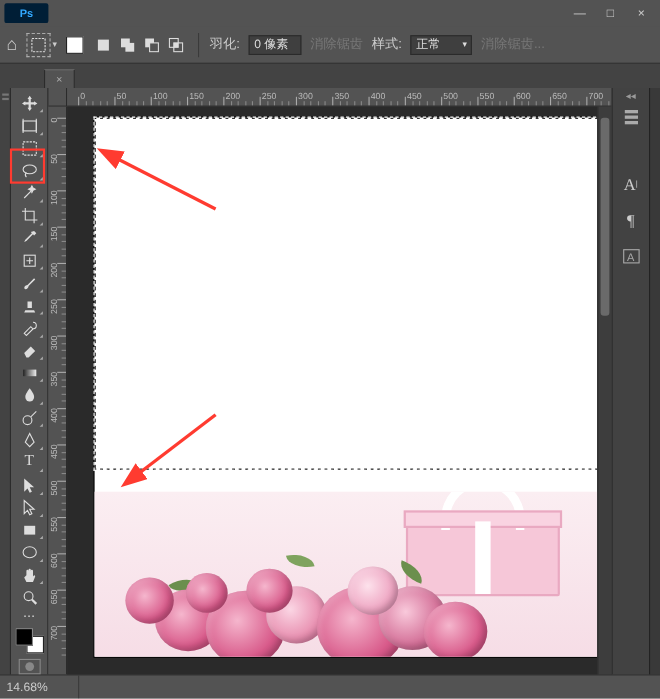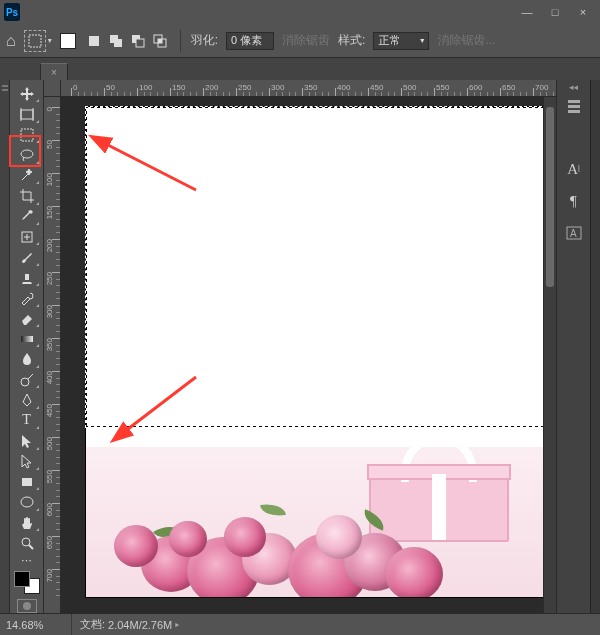--- a/index.html
+++ b/index.html
@@ -13,21 +13,21 @@
     position: relative;
   }
   
   .titlebar {
     display: flex; align-items: center;
     height: 24px;
     background: #535353;
     padding: 0 4px;
   }
   .ps-logo {
-    width: 16px; height: 18px;
+    width: 40px; height: 18px;
     background: #001e36;
     color: #31a8ff;
     display: flex; align-items: center; justify-content: center;
     font-size: 10px; font-weight: bold;
     border-radius: 2px;
     margin-right: 8px;
   }
   .menu { display: flex; gap: 2px; }
   .menu-item { padding: 2px 6px; cursor: default; }
   .winbtns { margin-left: auto; display: flex; gap: 14px; padding-right: 6px;}
@@ -726,20 +726,15 @@
           <text x="5" y="13" font-size="10" fill="#aaa">A</text>
         </svg>
       </div>
   </div>
   <div style="width:10px;background:#393939;border-left:1px solid #222;"></div>
 
 </div>
 
 <div class="statusbar">
   <div class="status-zoom">14.68%</div>
-  <div class="status-doc">
-    <span>文档:</span>
-    <span>2.04M/2.76M</span>
-    <span class="tri">▸</span>
-  </div>
 </div>
 
 <div class="highlight-box" style="left:9px;top:135px;width:32px;height:32px;"></div>
 
 </body></html>

